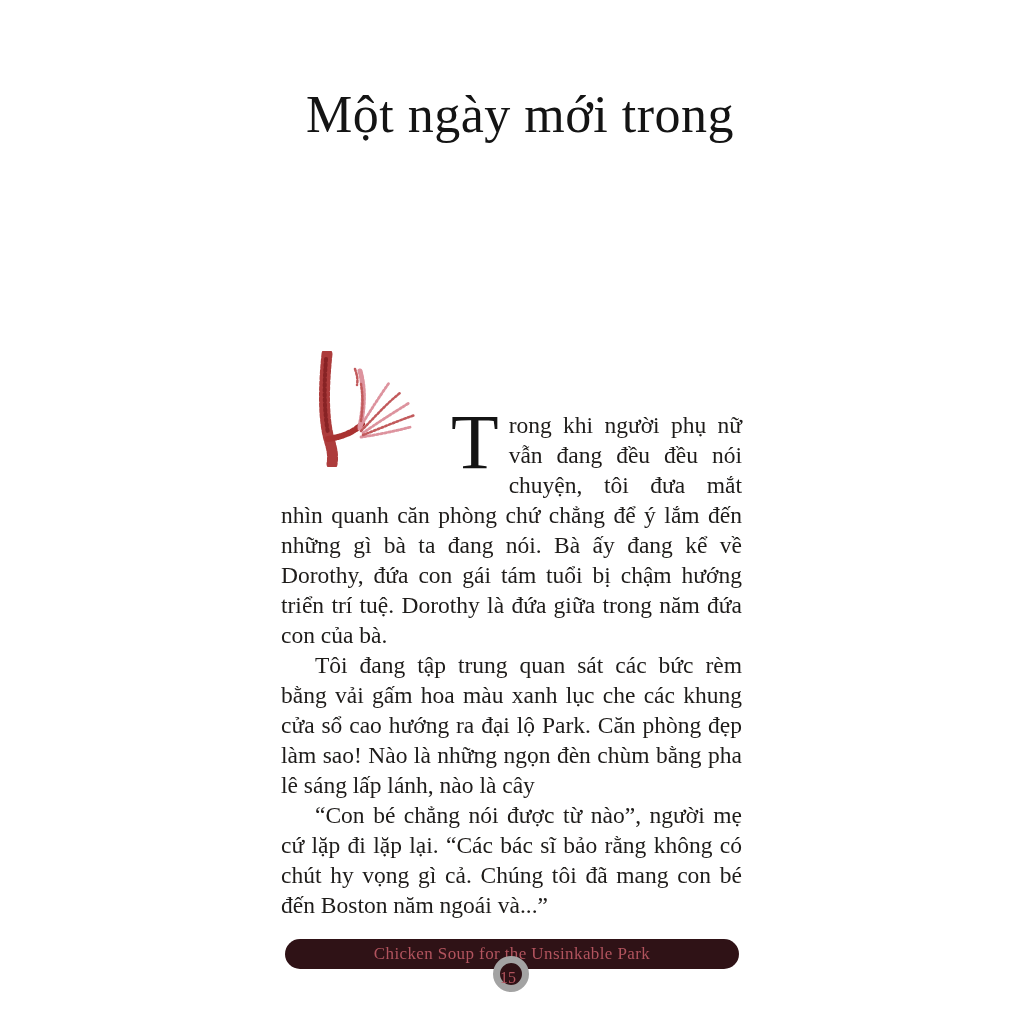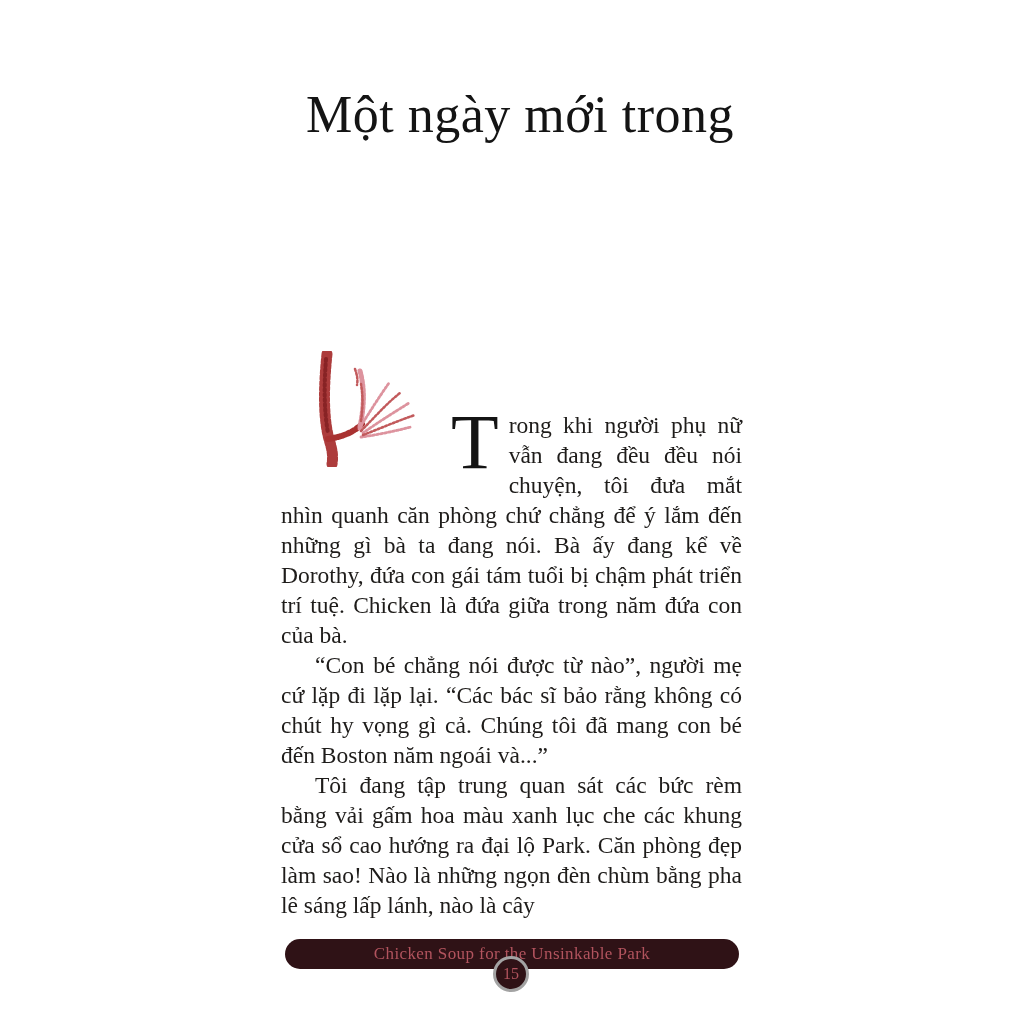--- a/index.html
+++ b/index.html
@@ -19,22 +19,22 @@
   .body p{margin:0;padding:0;}
   .spacer{float:left;width:170px;height:60px;}
   .dropcap{float:left;font-size:78px;line-height:58px;margin:3px 10px 0 0;color:#141414;}
   .pind{text-indent:34px;}
   .p3{margin-top:9px;}
 
   .bar{position:absolute;left:285px;top:939px;width:454px;height:30px;border-radius:15px;
        background:#2f1216;color:#b2545e;text-align:center;
        font-size:17px;line-height:30px;letter-spacing:.4px;z-index:1;}
   .badge{position:absolute;left:493px;top:956px;width:36px;height:36px;box-sizing:border-box;
-         border-radius:50%;background:#2f1216;border:3px solid #a3a3a3;
-         color:#b2545e;text-align:center;font-size:16px;line-height:30px;z-index:2;}
+         border-radius:50%;background:#2f1216;border:7px solid #a3a3a3;
+         color:#b2545e;font-size:16px;line-height:30px;z-index:2;}
 </style>
 </head>
 <body>
 
 <div class="page">
 
   <h1 class="title">
     <span>Một ngày mới trong</span>
   </h1>
 
@@ -45,24 +45,24 @@
       <path d="M31,88 C44,86 56,82 65,73" stroke-width="6" stroke-dasharray="3 2" stroke="#a93231"></path>
       <path d="M63,76 C67,56 68,38 63,20" stroke-width="5" stroke-dasharray="2.5 2" stroke="#dd939e"></path>
       <path d="M64,70 C66,55 66,45 64,33 M58,18 C60,24 61,28 60,34" stroke-width="2.5" stroke-dasharray="2 2" stroke="#c25a5c"></path>
       <path d="M62,78 C72,62 82,46 92,32 M66,82 C80,72 96,62 112,52 M64,86 C80,84 98,80 114,76" stroke-width="2.8" stroke-dasharray="2 2" stroke="#dd939e"></path>
       <path d="M64,80 C76,68 90,52 103,42 M66,84 C82,78 100,70 118,64" stroke-width="2.5" stroke-dasharray="2 2" stroke="#c25a5c"></path>
     </g>
   </svg>
 
   <div class="body">
     <p>
-      <span class="spacer"></span><span class="dropcap">T</span><span>rong khi người phụ nữ vẫn đang đều đều nói chuyện, tôi đưa mắt nhìn quanh căn phòng chứ chẳng để ý lắm đến những gì bà ta đang nói. Bà ấy đang kể về Dorothy, đứa con gái tám tuổi bị chậm phát triển trí tuệ. Chicken là đứa giữa trong năm đứa con của bà.</span>
+      <span class="spacer"></span><span class="dropcap">T</span><span>rong khi người phụ nữ vẫn đang đều đều nói chuyện, tôi đưa mắt nhìn quanh căn phòng chứ chẳng để ý lắm đến những gì bà ta đang nói. Bà ấy đang kể về Dorothy, đứa con gái tám tuổi bị chậm hướng triển trí tuệ. Dorothy là đứa giữa trong năm đứa con của bà.</span>
     </p>
+    <p class="pind p3">Tôi đang tập trung quan sát các bức rèm bằng vải gấm hoa màu xanh lục che các khung cửa sổ cao hướng ra đại lộ Park. Căn phòng đẹp làm sao! Nào là những ngọn đèn chùm bằng pha lê sáng lấp lánh, nào là cây</p>
     <p class="pind">“Con bé chẳng nói được từ nào”, người mẹ cứ lặp đi lặp lại. “Các bác sĩ bảo rằng không có chút hy vọng gì cả. Chúng tôi đã mang con bé đến Boston năm ngoái và...”</p>
-    <p class="pind p3">Tôi đang tập trung quan sát các bức rèm bằng vải gấm hoa màu xanh lục che các khung cửa sổ cao hướng ra đại lộ Park. Căn phòng đẹp làm sao! Nào là những ngọn đèn chùm bằng pha lê sáng lấp lánh, nào là cây</p>
   </div>
 
   <div class="bar">
     <span>Chicken Soup for the Unsinkable Park</span>
   </div>
   <div class="badge">
     <span>15</span>
   </div>
 
 </div>

